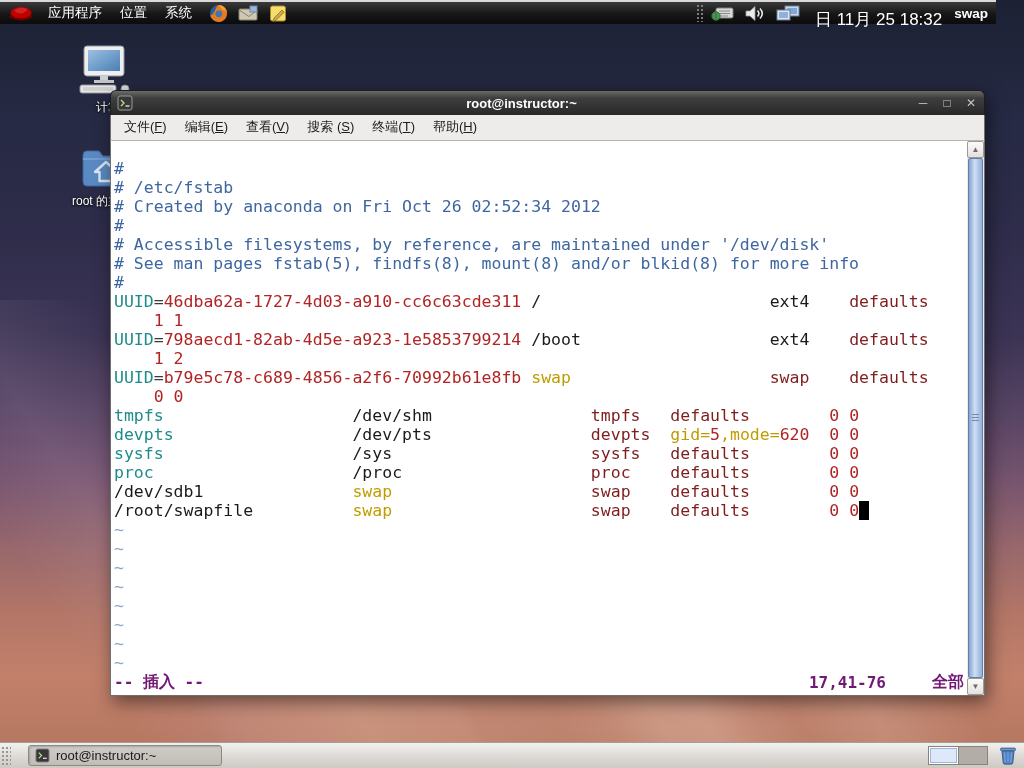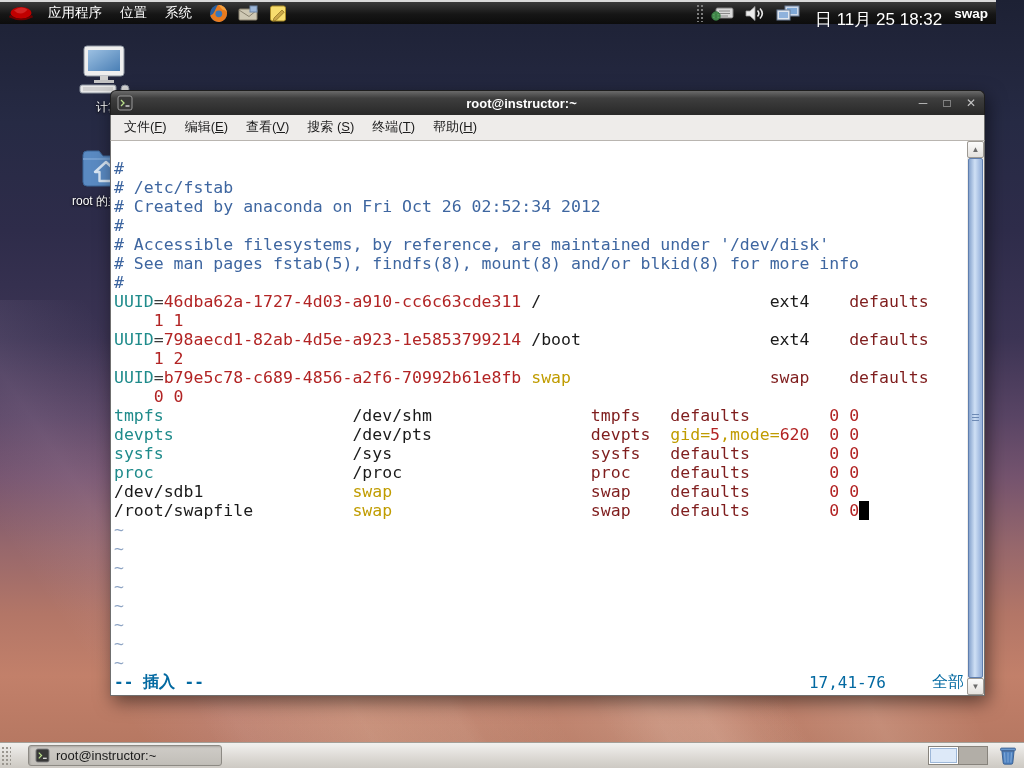--- a/index.html
+++ b/index.html
@@ -57,23 +57,23 @@
       font-family:"DejaVu Sans Mono","Liberation Mono",monospace;
       font-size:16.5px; line-height:19px; white-space:pre; }
   .vrow { height:19px; }
   .sc-c { color:#3e66a0; } .sc-k { color:#1f8b8b; } .sc-r { color:#b22424; }
   .sc-y { color:#c09c00; } .sc-g { color:#7f1d1d; } .sc-b { color:#1a1a1a; }
   .sc-d { color:#3a3a3a; } .sc-n { color:#8ca3c3; }
   .sc-x { background:#000; color:#000; }
 
   .term-status { position:absolute; left:3px; right:20px; bottom:3px; height:19px;
       display:flex; align-items:center; justify-content:space-between;
-      font-family:"DejaVu Sans Mono","Liberation Mono",monospace; font-size:16px; color:#0369a1; }
+      font-family:"DejaVu Sans Mono","Liberation Mono",monospace; font-size:16px; color:#701a75; }
   .vim-mode { font-weight:bold; white-space:pre; }
-  .status-right { display:flex; align-items:center; gap:46px; }
+  .status-right { display:flex; align-items:center; gap:46px;font-weight:bold; }
 
   .scrollbar { position:absolute; top:0; right:0; bottom:0; width:17px; background:#efedea; }
   .sb-btn { position:absolute; left:0; width:17px; height:17px; background:linear-gradient(#fbfbfb,#e4e1dd);
       border:1px solid #9d9993; border-radius:2px; color:#6b6b6b; font-size:8px;
       display:flex; align-items:center; justify-content:center; }
   .sb-up { top:0; } .sb-down { bottom:0; }
   .sb-thumb { position:absolute; left:1px; right:1px; top:17px; bottom:17px;
       background:linear-gradient(90deg,#86a3cd,#cfe0f5 45%,#9cb6dd 90%);
       border:1px solid #5f7eae; border-radius:2px; }
   .sb-grip { position:absolute; left:3px; right:3px; top:50%; margin-top:-4px; height:8px;

